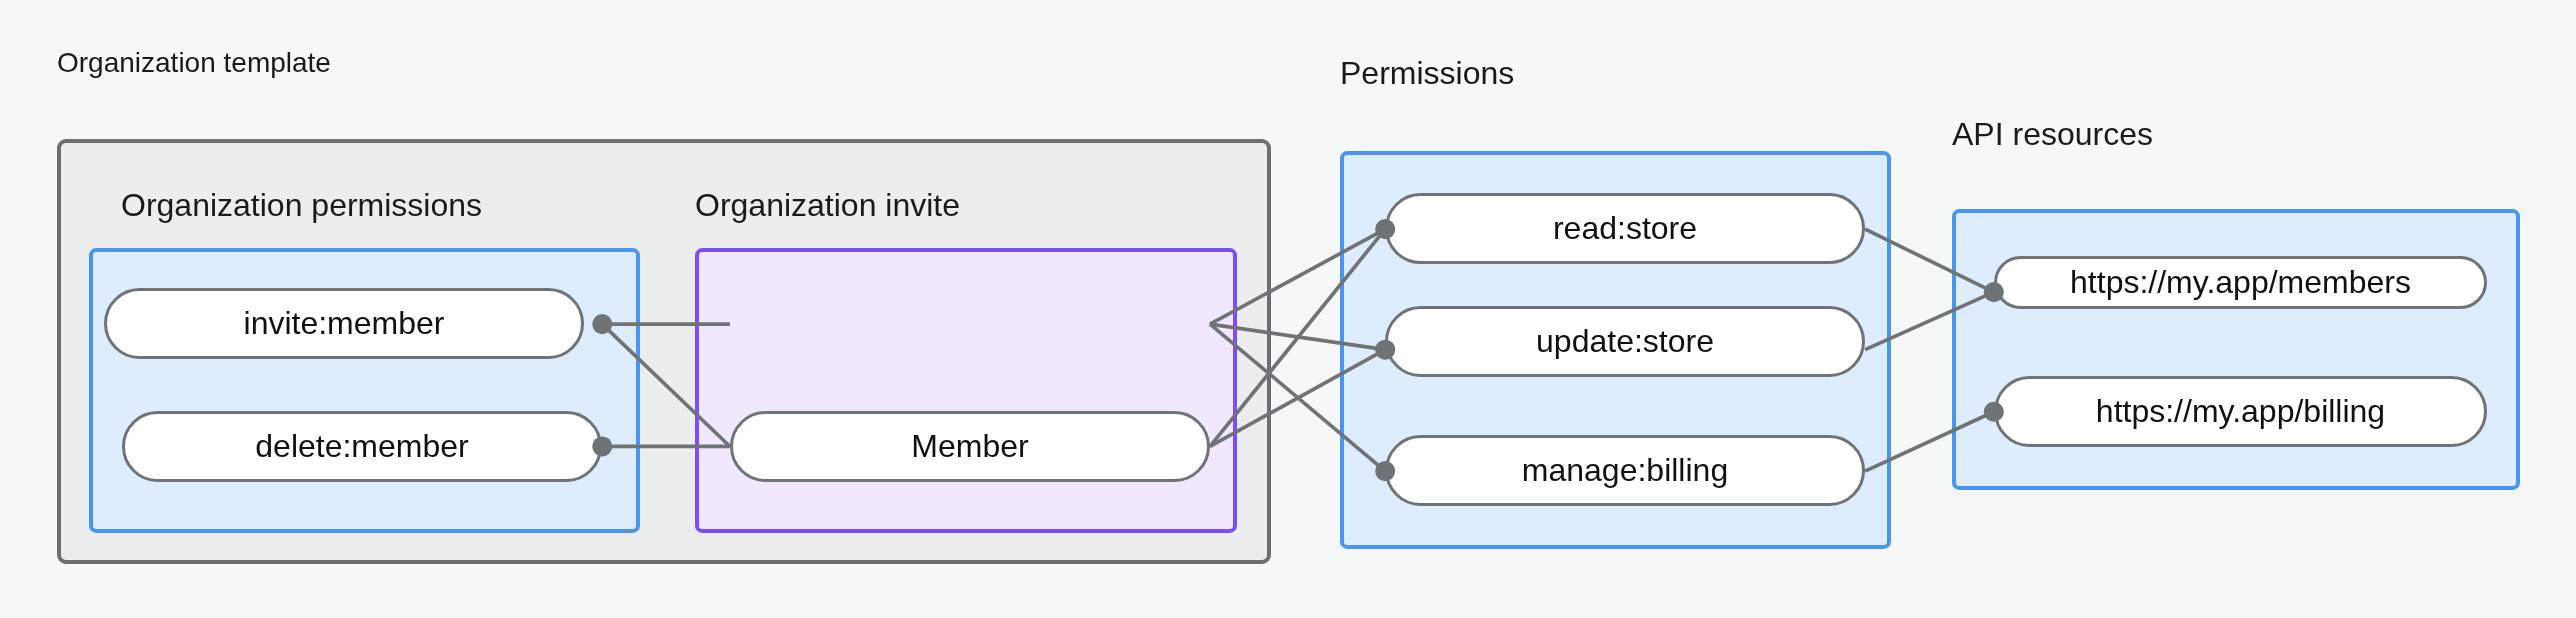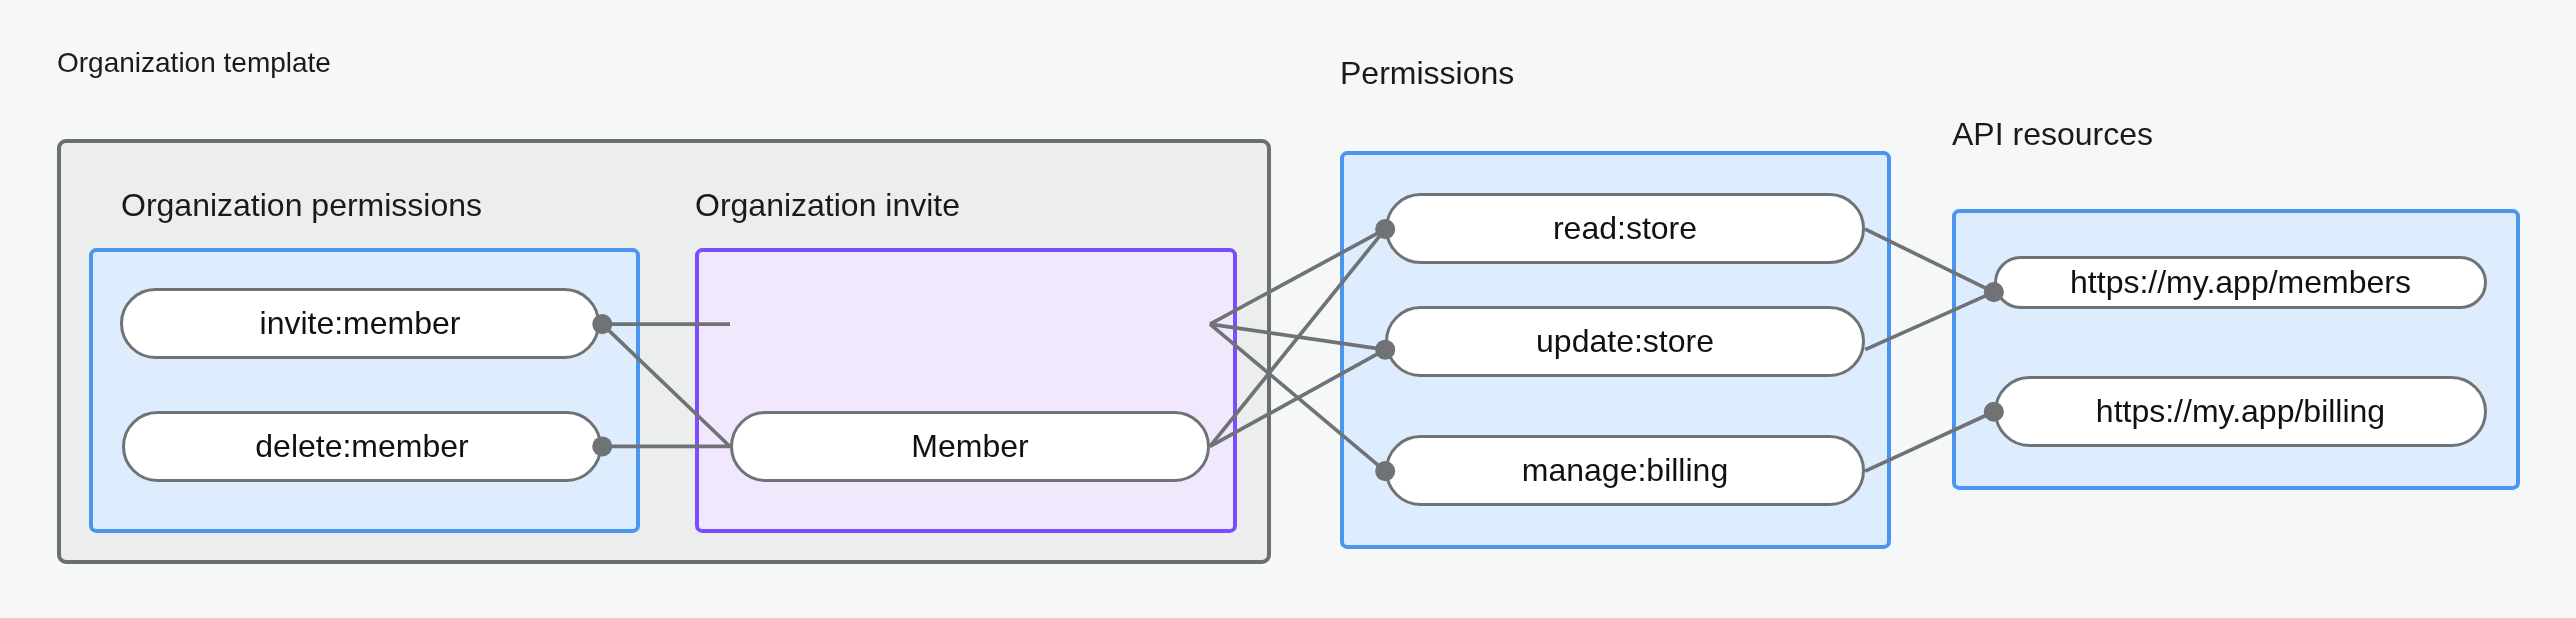--- a/index.html
+++ b/index.html
@@ -102,21 +102,21 @@
 <div class="group grp-outer" style="left: 57px; top: 139px; width: 1214px; height: 425px;"></div>
     <div class="caption cap-lg" style="left: 57px; top: 47px;">Organization template</div>
     <div class="group grp-blue" style="left: 89px; top: 248px; width: 551px; height: 285px;"></div>
     <div class="caption cap-md" style="left: 89px; top: 187px; margin-left: 32px;">Organization permissions</div>
     <div class="group grp-purple" style="left: 695px; top: 248px; width: 542px; height: 285px;"></div>
     <div class="caption cap-md" style="left: 695px; top: 187px;">Organization invite</div>
     <div class="group grp-blue" style="left: 1340px; top: 151px; width: 551px; height: 398px;"></div>
     <div class="caption cap-md" style="left: 1340px; top: 55px;">Permissions</div>
     <div class="group grp-blue" style="left: 1952px; top: 209px; width: 568px; height: 281px;"></div>
     <div class="caption cap-md" style="left: 1952px; top: 116px;">API resources</div>
-    <div class="pill" style="left: 120px; top: 288px; width: 480px; height: 71px;">
+    <div class="pill" style="left: 104px; top: 288px; width: 480px; height: 71px;">
       <span>invite:member</span>
     </div>
     <div class="pill" style="left: 122px; top: 411px; width: 480px; height: 71px;">
       <span>delete:member</span>
     </div>
     <div class="pill" style="left: 730px; top: 411px; width: 480px; height: 71px;">
       <span>Member</span>
     </div>
     <div class="pill" style="left: 1385px; top: 193px; width: 480px; height: 71px; align-items: center;">
       <span>read:store</span>

